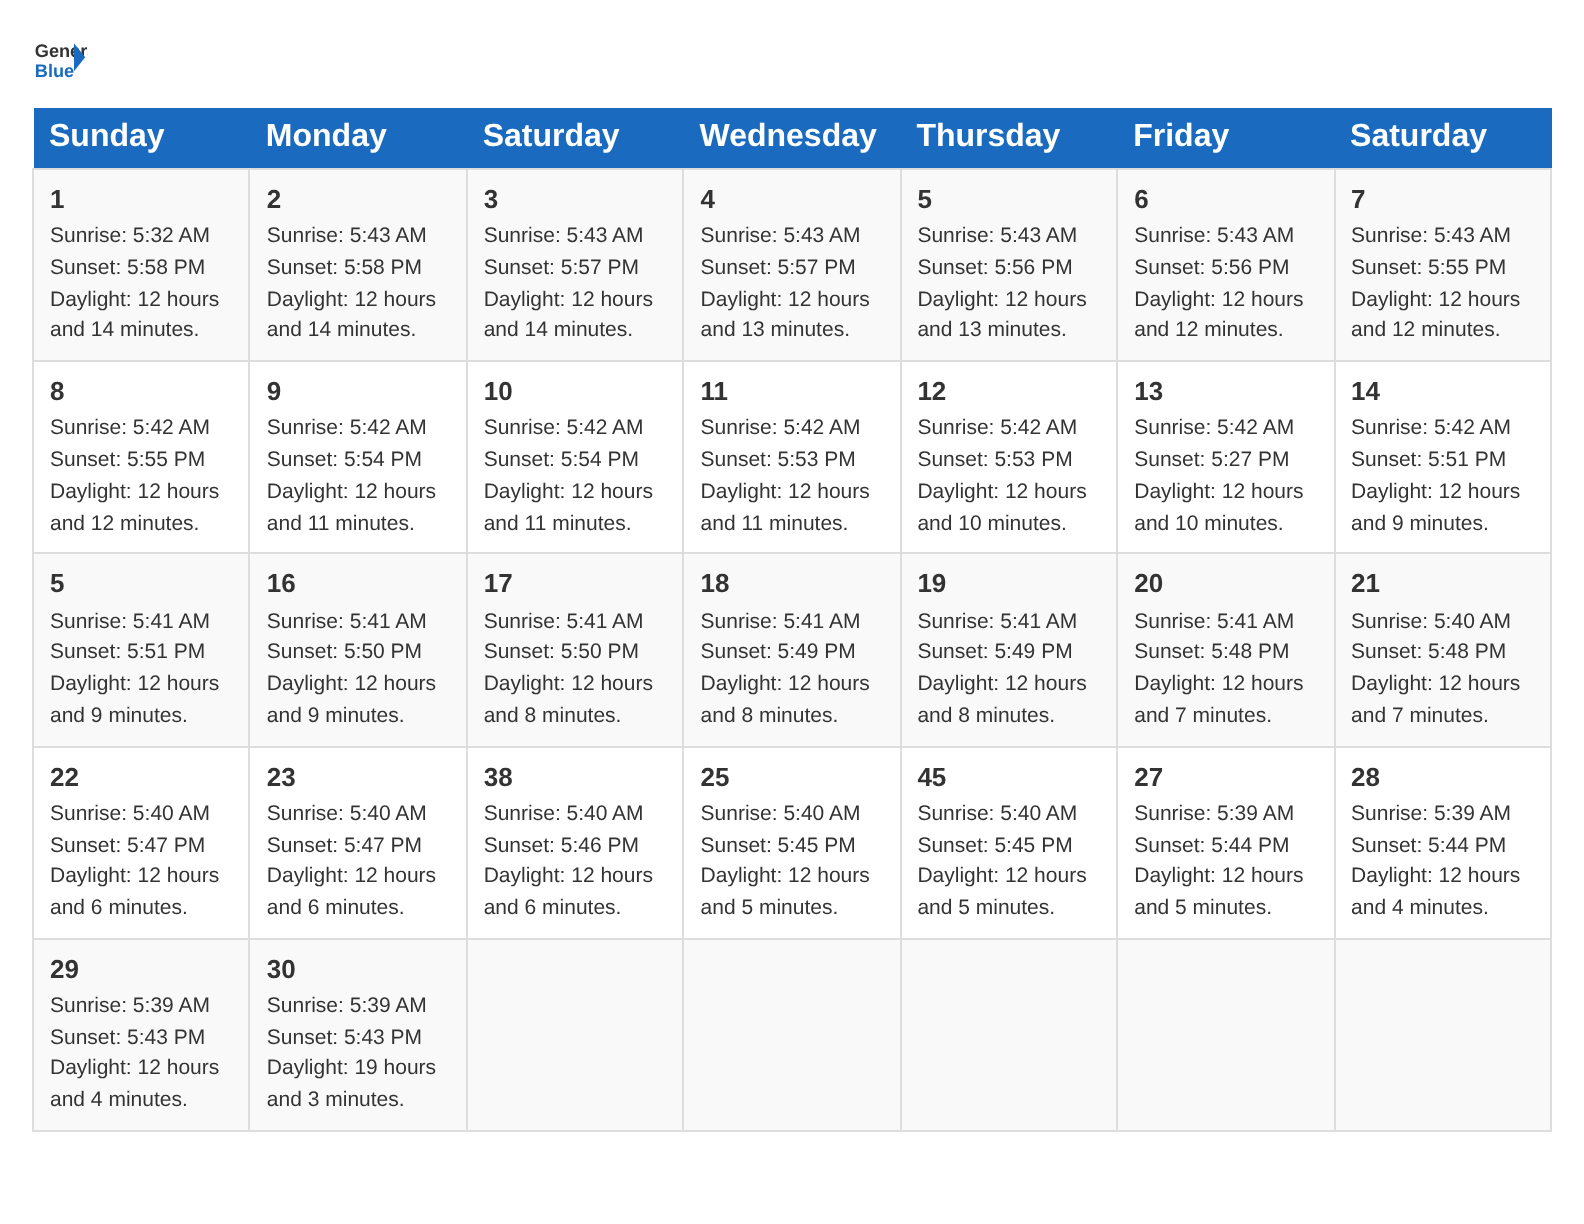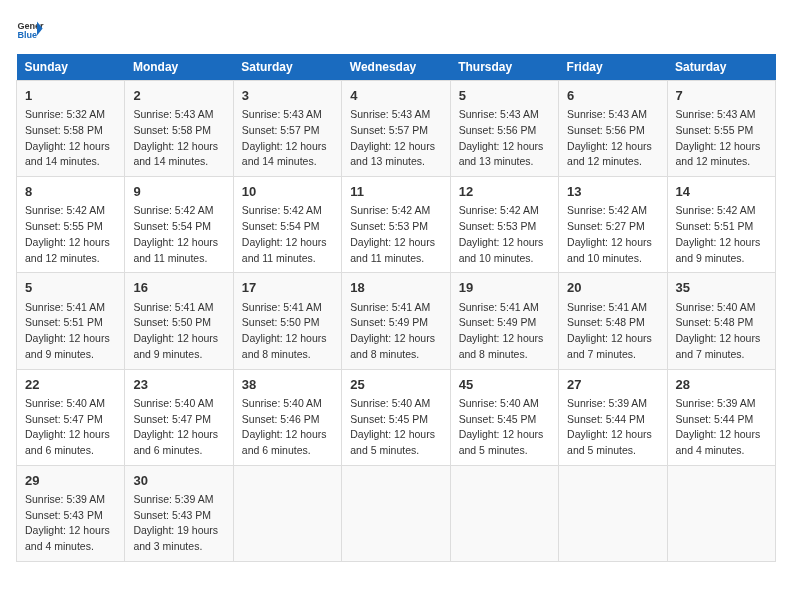--- a/index.html
+++ b/index.html
@@ -43,21 +43,21 @@
       border-collapse: collapse;
       font-size: 11px;
     }
     thead tr {
       background-color: #1a6bbf;
       color: #fff;
     }
     thead th {
       padding: 6px 8px;
       text-align: left;
-      font-size: 12px;
+      font-size: 16px;
       font-weight: bold;
       margin-left: 46px;
     }
     tbody tr {
       vertical-align: top;
     }
     tbody tr:nth-child(odd) {
       background-color: #f9f9f9;
     }
     tbody tr:nth-child(even) {
@@ -132,21 +132,21 @@
         <td><span class="day-num">13</span><span class="cell-text">Sunrise: 5:42 AM</span><br><span class="cell-text">Sunset: 5:27 PM</span><br><span class="cell-text">Daylight: 12 hours and 10 minutes.</span></td>
         <td><span class="day-num">14</span><span class="cell-text">Sunrise: 5:42 AM</span><br><span class="cell-text">Sunset: 5:51 PM</span><br><span class="cell-text">Daylight: 12 hours and 9 minutes.</span></td>
       </tr>
       <tr>
         <td><span class="day-num">5</span><span class="cell-text">Sunrise: 5:41 AM</span><br><span class="cell-text">Sunset: 5:51 PM</span><br><span class="cell-text">Daylight: 12 hours and 9 minutes.</span></td>
         <td><span class="day-num">16</span><span class="cell-text">Sunrise: 5:41 AM</span><br><span class="cell-text">Sunset: 5:50 PM</span><br><span class="cell-text">Daylight: 12 hours and 9 minutes.</span></td>
         <td><span class="day-num">17</span><span class="cell-text">Sunrise: 5:41 AM</span><br><span class="cell-text">Sunset: 5:50 PM</span><br><span class="cell-text">Daylight: 12 hours and 8 minutes.</span></td>
         <td><span class="day-num">18</span><span class="cell-text">Sunrise: 5:41 AM</span><br><span class="cell-text">Sunset: 5:49 PM</span><br><span class="cell-text">Daylight: 12 hours and 8 minutes.</span></td>
         <td><span class="day-num">19</span><span class="cell-text">Sunrise: 5:41 AM</span><br><span class="cell-text">Sunset: 5:49 PM</span><br><span class="cell-text">Daylight: 12 hours and 8 minutes.</span></td>
         <td><span class="day-num">20</span><span class="cell-text">Sunrise: 5:41 AM</span><br><span class="cell-text">Sunset: 5:48 PM</span><br><span class="cell-text">Daylight: 12 hours and 7 minutes.</span></td>
-        <td><span class="day-num">35</span><span class="cell-text">Sunrise: 5:40 AM</span><br><span class="cell-text">Sunset: 5:48 PM</span><br><span class="cell-text">Daylight: 12 hours and 7 minutes.</span></td>
+        <td><span class="day-num">21</span><span class="cell-text">Sunrise: 5:40 AM</span><br><span class="cell-text">Sunset: 5:48 PM</span><br><span class="cell-text">Daylight: 12 hours and 7 minutes.</span></td>
       </tr>
       <tr>
         <td><span class="day-num">22</span><span class="cell-text">Sunrise: 5:40 AM</span><br><span class="cell-text">Sunset: 5:47 PM</span><br><span class="cell-text">Daylight: 12 hours and 6 minutes.</span></td>
         <td><span class="day-num">23</span><span class="cell-text">Sunrise: 5:40 AM</span><br><span class="cell-text">Sunset: 5:47 PM</span><br><span class="cell-text">Daylight: 12 hours and 6 minutes.</span></td>
         <td><span class="day-num">38</span><span class="cell-text">Sunrise: 5:40 AM</span><br><span class="cell-text">Sunset: 5:46 PM</span><br><span class="cell-text">Daylight: 12 hours and 6 minutes.</span></td>
         <td><span class="day-num">25</span><span class="cell-text">Sunrise: 5:40 AM</span><br><span class="cell-text">Sunset: 5:45 PM</span><br><span class="cell-text">Daylight: 12 hours and 5 minutes.</span></td>
         <td><span class="day-num">45</span><span class="cell-text">Sunrise: 5:40 AM</span><br><span class="cell-text">Sunset: 5:45 PM</span><br><span class="cell-text">Daylight: 12 hours and 5 minutes.</span></td>
         <td><span class="day-num">27</span><span class="cell-text">Sunrise: 5:39 AM</span><br><span class="cell-text">Sunset: 5:44 PM</span><br><span class="cell-text">Daylight: 12 hours and 5 minutes.</span></td>
         <td><span class="day-num">28</span><span class="cell-text">Sunrise: 5:39 AM</span><br><span class="cell-text">Sunset: 5:44 PM</span><br><span class="cell-text">Daylight: 12 hours and 4 minutes.</span></td>
       </tr>

